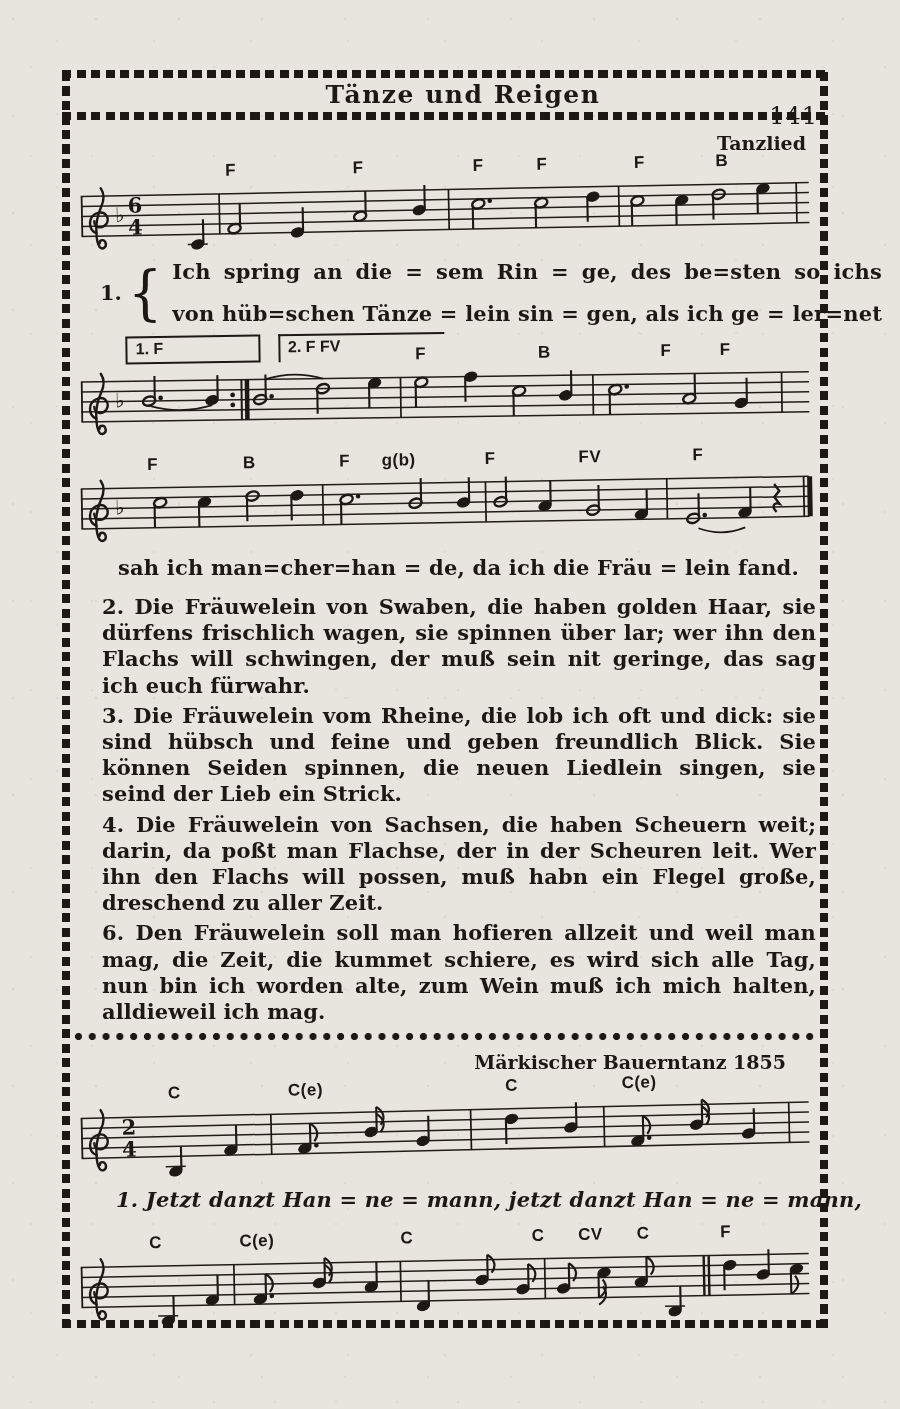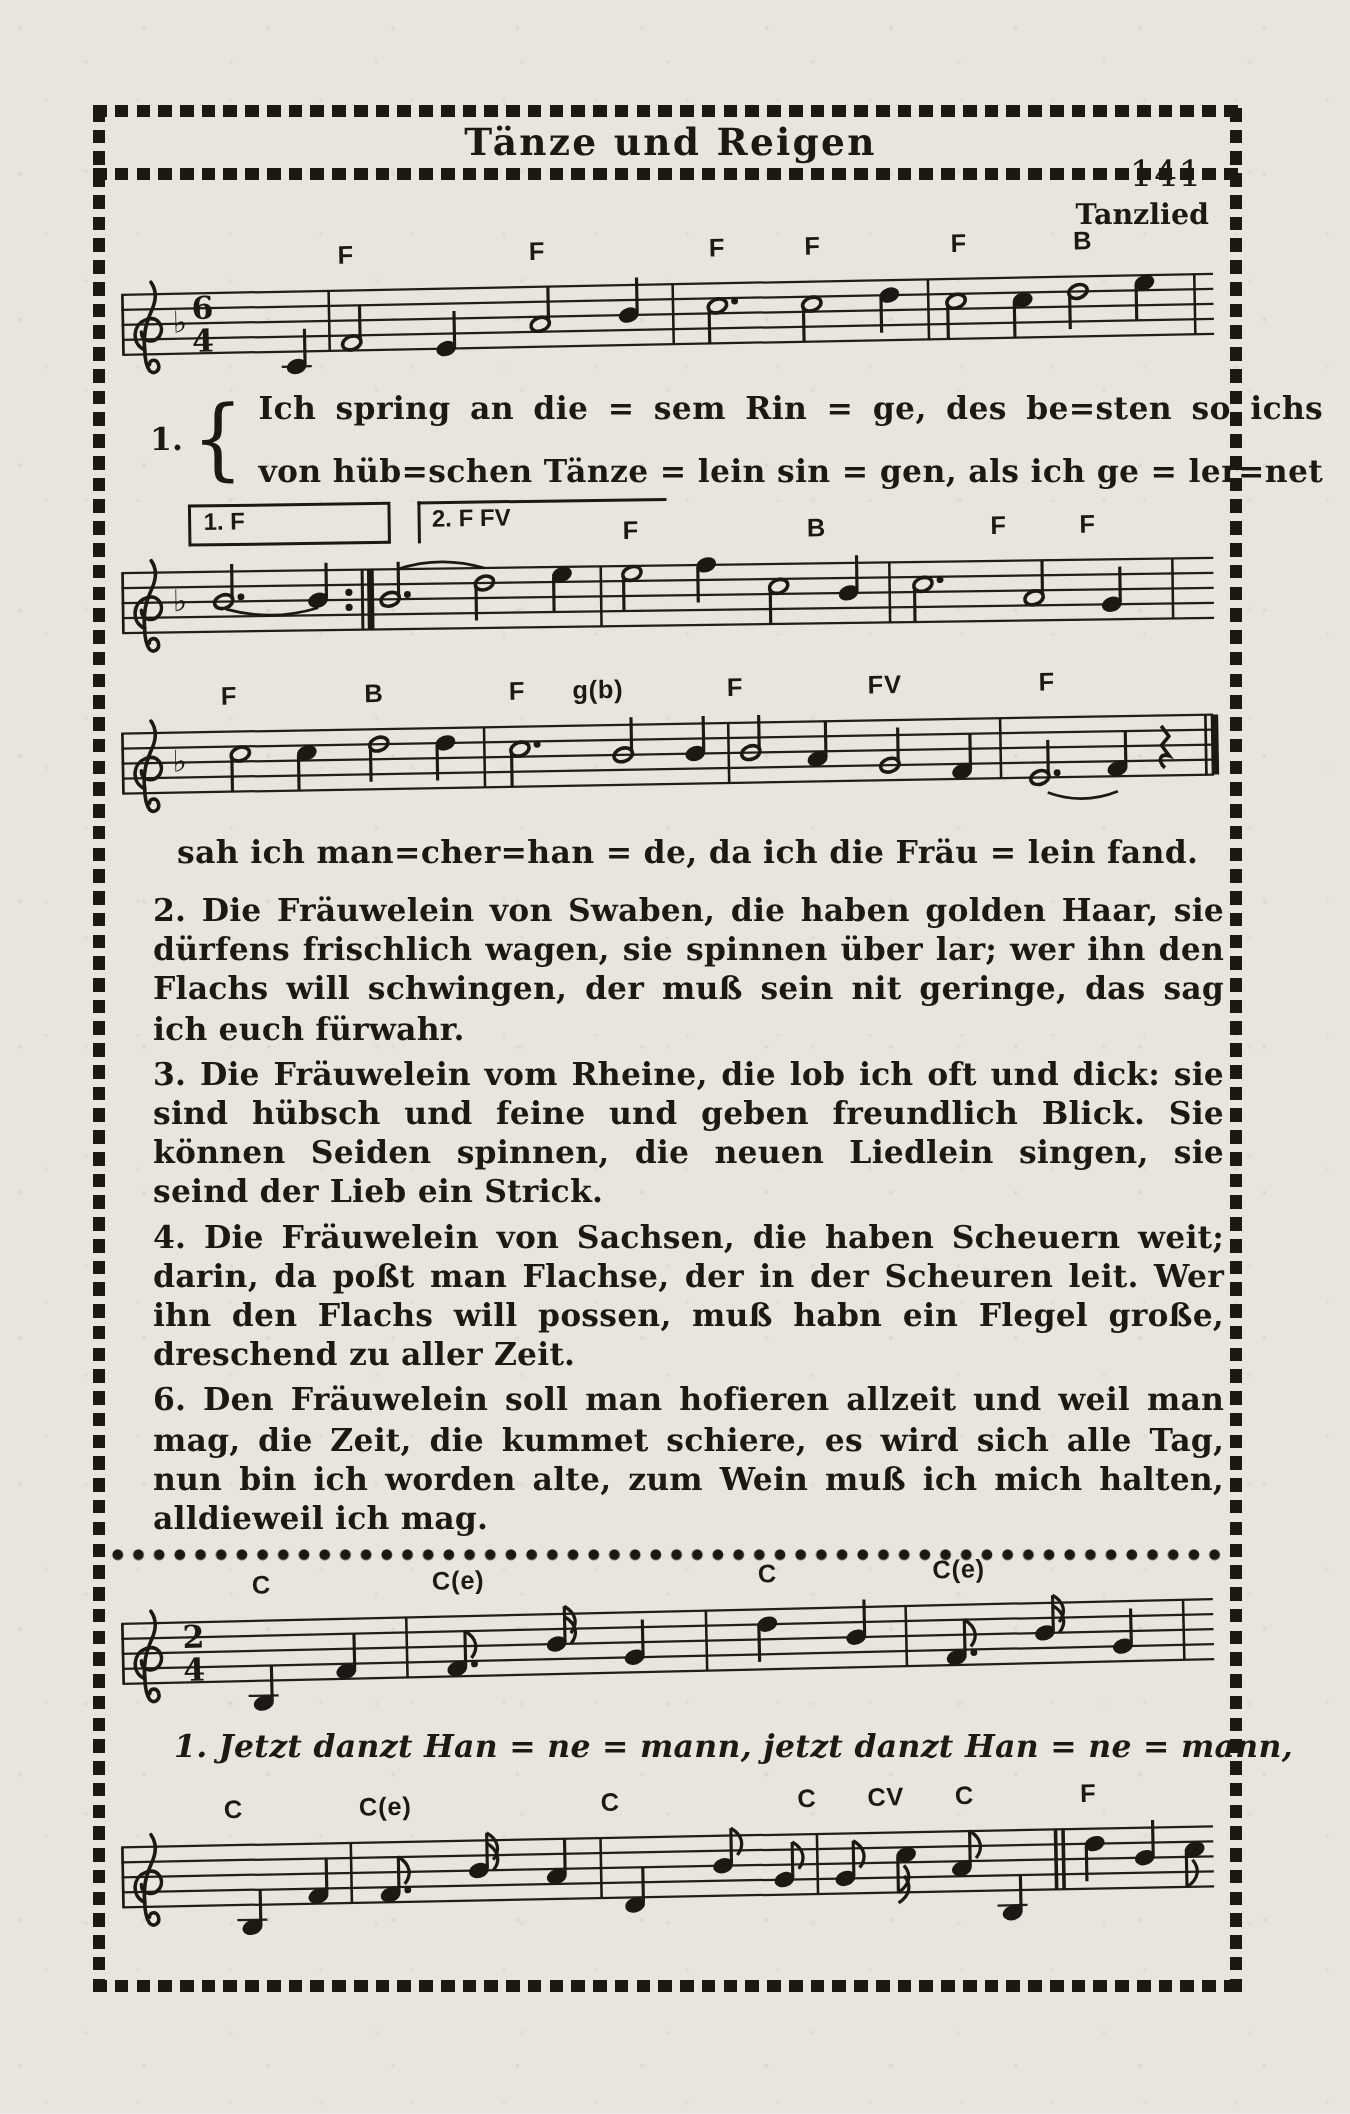--- a/index.html
+++ b/index.html
@@ -14,21 +14,21 @@
     background-size:83px 97px, 97px 73px, 61px 89px;}
   
   .hdash{position:absolute;height:8px;background:repeating-linear-gradient(90deg,var(--ink) 0 9px,transparent 9px 14.5px);}
   .vdash{position:absolute;width:8px;background:repeating-linear-gradient(0deg,var(--ink) 0 9px,transparent 9px 14.5px);}
   .edge-top{left:62px;top:70px;width:766px;}
   .edge-hdr{left:62px;top:112px;width:766px;}
   .edge-bot{left:62px;top:1320px;width:766px;}
   .edge-left{left:62px;top:70px;height:1258px;}
   .edge-right{left:820px;top:70px;height:1258px;}
   
-  .hdr{position:absolute;left:64px;top:78px;width:766px;height:34px;}
+  .hdr{position:absolute;left:80px;top:78px;width:766px;height:34px;}
   .hdr-title{position:absolute;left:0;right:0;top:2px;text-align:center;font-size:25px;font-weight:700;letter-spacing:1.5px;}
   .hdr-page{position:absolute;right:28px;top:3px;font-size:24px;font-weight:400;letter-spacing:1px;margin-top:21px;}
   
   .content{position:absolute;left:70px;top:122px;width:750px;}
   .song-title-right{margin-top:10px;height:24px;text-align:right;padding-right:14px;font-size:19px;font-weight:700;}
   .song2-title{margin-top:10px;height:26px;text-align:right;padding-right:34px;font-size:19px;font-weight:700;}
   .staff-block{position:relative;transform:rotate(var(--tilt,-1deg));transform-origin:40% 50%;}
   .chord-row{position:relative;height:22px;}
   .chord-row.tall{height:32px;}
   .chord{position:absolute;bottom:0;transform:translateX(-50%);font-family:"Liberation Sans",sans-serif;font-weight:700;font-size:17px;letter-spacing:.5px;white-space:nowrap;}
@@ -273,20 +273,21 @@
 
     <div class="verses">
       <p class="verse">2. Die Fräuwelein von Swaben, die haben golden Haar, sie dürfens frischlich wagen, sie spinnen über lar; wer ihn den Flachs will schwingen, der muß sein nit geringe, das sag ich euch fürwahr.</p>
       <p class="verse">3. Die Fräuwelein vom Rheine, die lob ich oft und dick: sie sind hübsch und feine und geben freundlich Blick. Sie können Seiden spinnen, die neuen Liedlein singen, sie seind der Lieb ein Strick.</p>
       <p class="verse">4. Die Fräuwelein von Sachsen, die haben Scheuern weit; darin, da poßt man Flachse, der in der Scheuren leit. Wer ihn den Flachs will possen, muß habn ein Flegel große, dreschend zu aller Zeit.</p>
       <p class="verse">6. Den Fräuwelein soll man hofieren allzeit und weil man mag, die Zeit, die kummet schiere, es wird sich alle Tag, nun bin ich worden alte, zum Wein muß ich mich halten, alldieweil ich mag.</p>
     </div>
 
     <div class="dotline"></div>
 
+    <div class="song2-title">Märkischer Bauerntanz 1855</div>
 
     <div class="staff-block" style="--tilt:-1.3deg">
         <div class="chord-row">
           <span class="chord" style="left: 14%;">C</span>
           <span class="chord" style="left: 31.5%;">C(e)</span>
           <span class="chord" style="left: 59%;">C</span>
           <span class="chord" style="left: 76%;">C(e)</span>
         </div>
         <svg viewBox="0 0 740 76" class="staff-svg">
           <line x1="6" y1="13" x2="734" y2="13" class="sl"></line>

